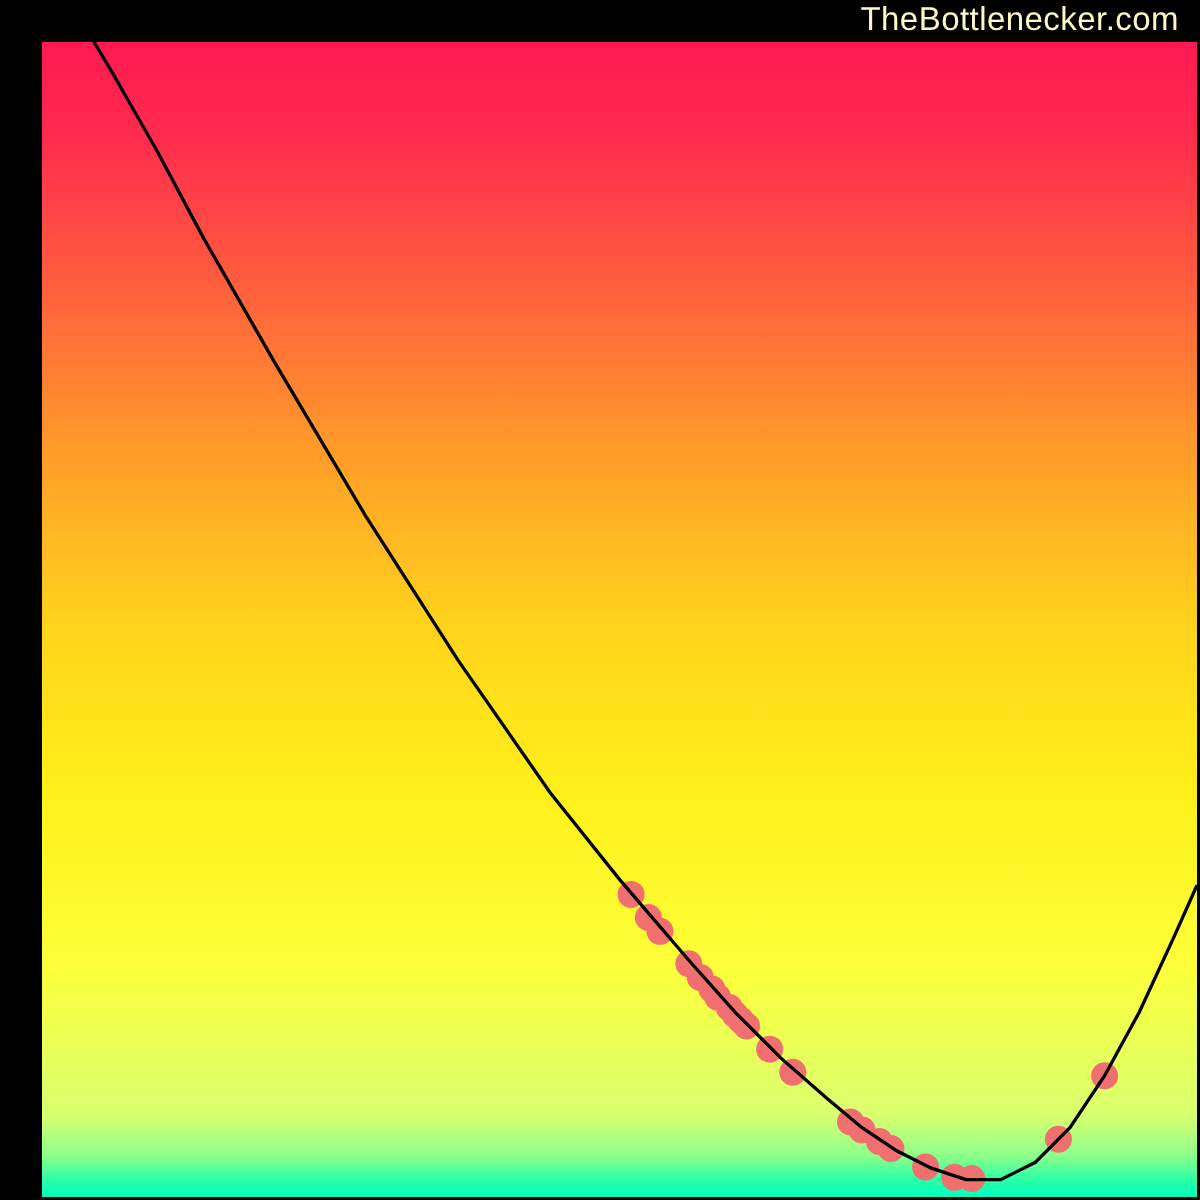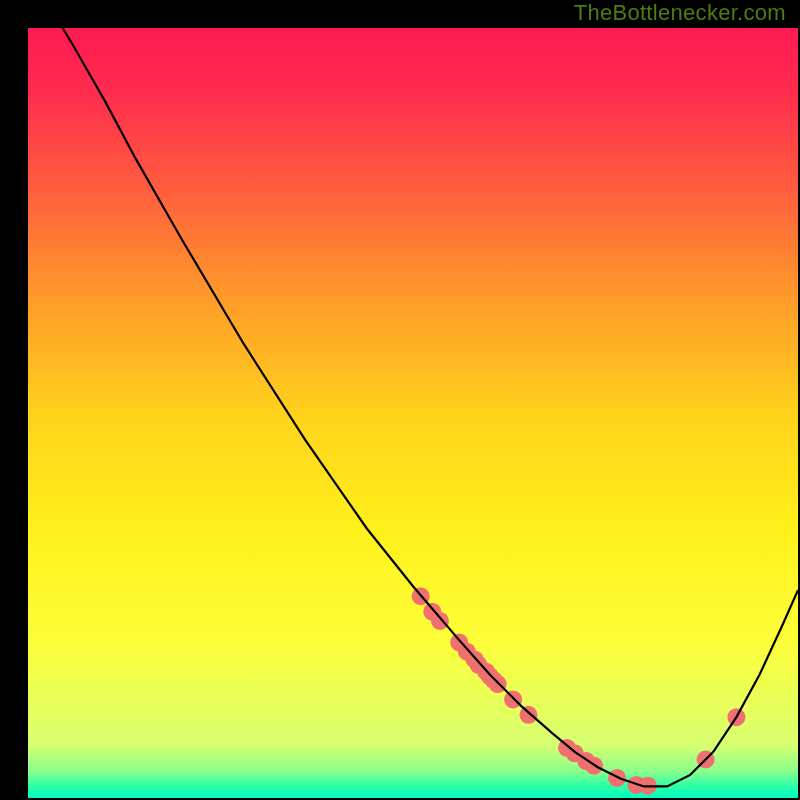--- a/index.html
+++ b/index.html
@@ -23,21 +23,21 @@
     position: absolute;
     left: 15px;
     top: 15px;
     width: 770px;
     height: 770px;
   }
   .watermark {
     position: absolute;
     top: 0px;
     right: 14px;
-    color: #4d7c0f;
+    color: #fef9c3;
     font-size: 22px;
     font-weight: 500;
     letter-spacing: 0.3px;
   }
 </style>
 </head>
 <body>
 
 <div class="frame">
   <svg class="plot" viewBox="0 0 770 770" preserveAspectRatio="none">

